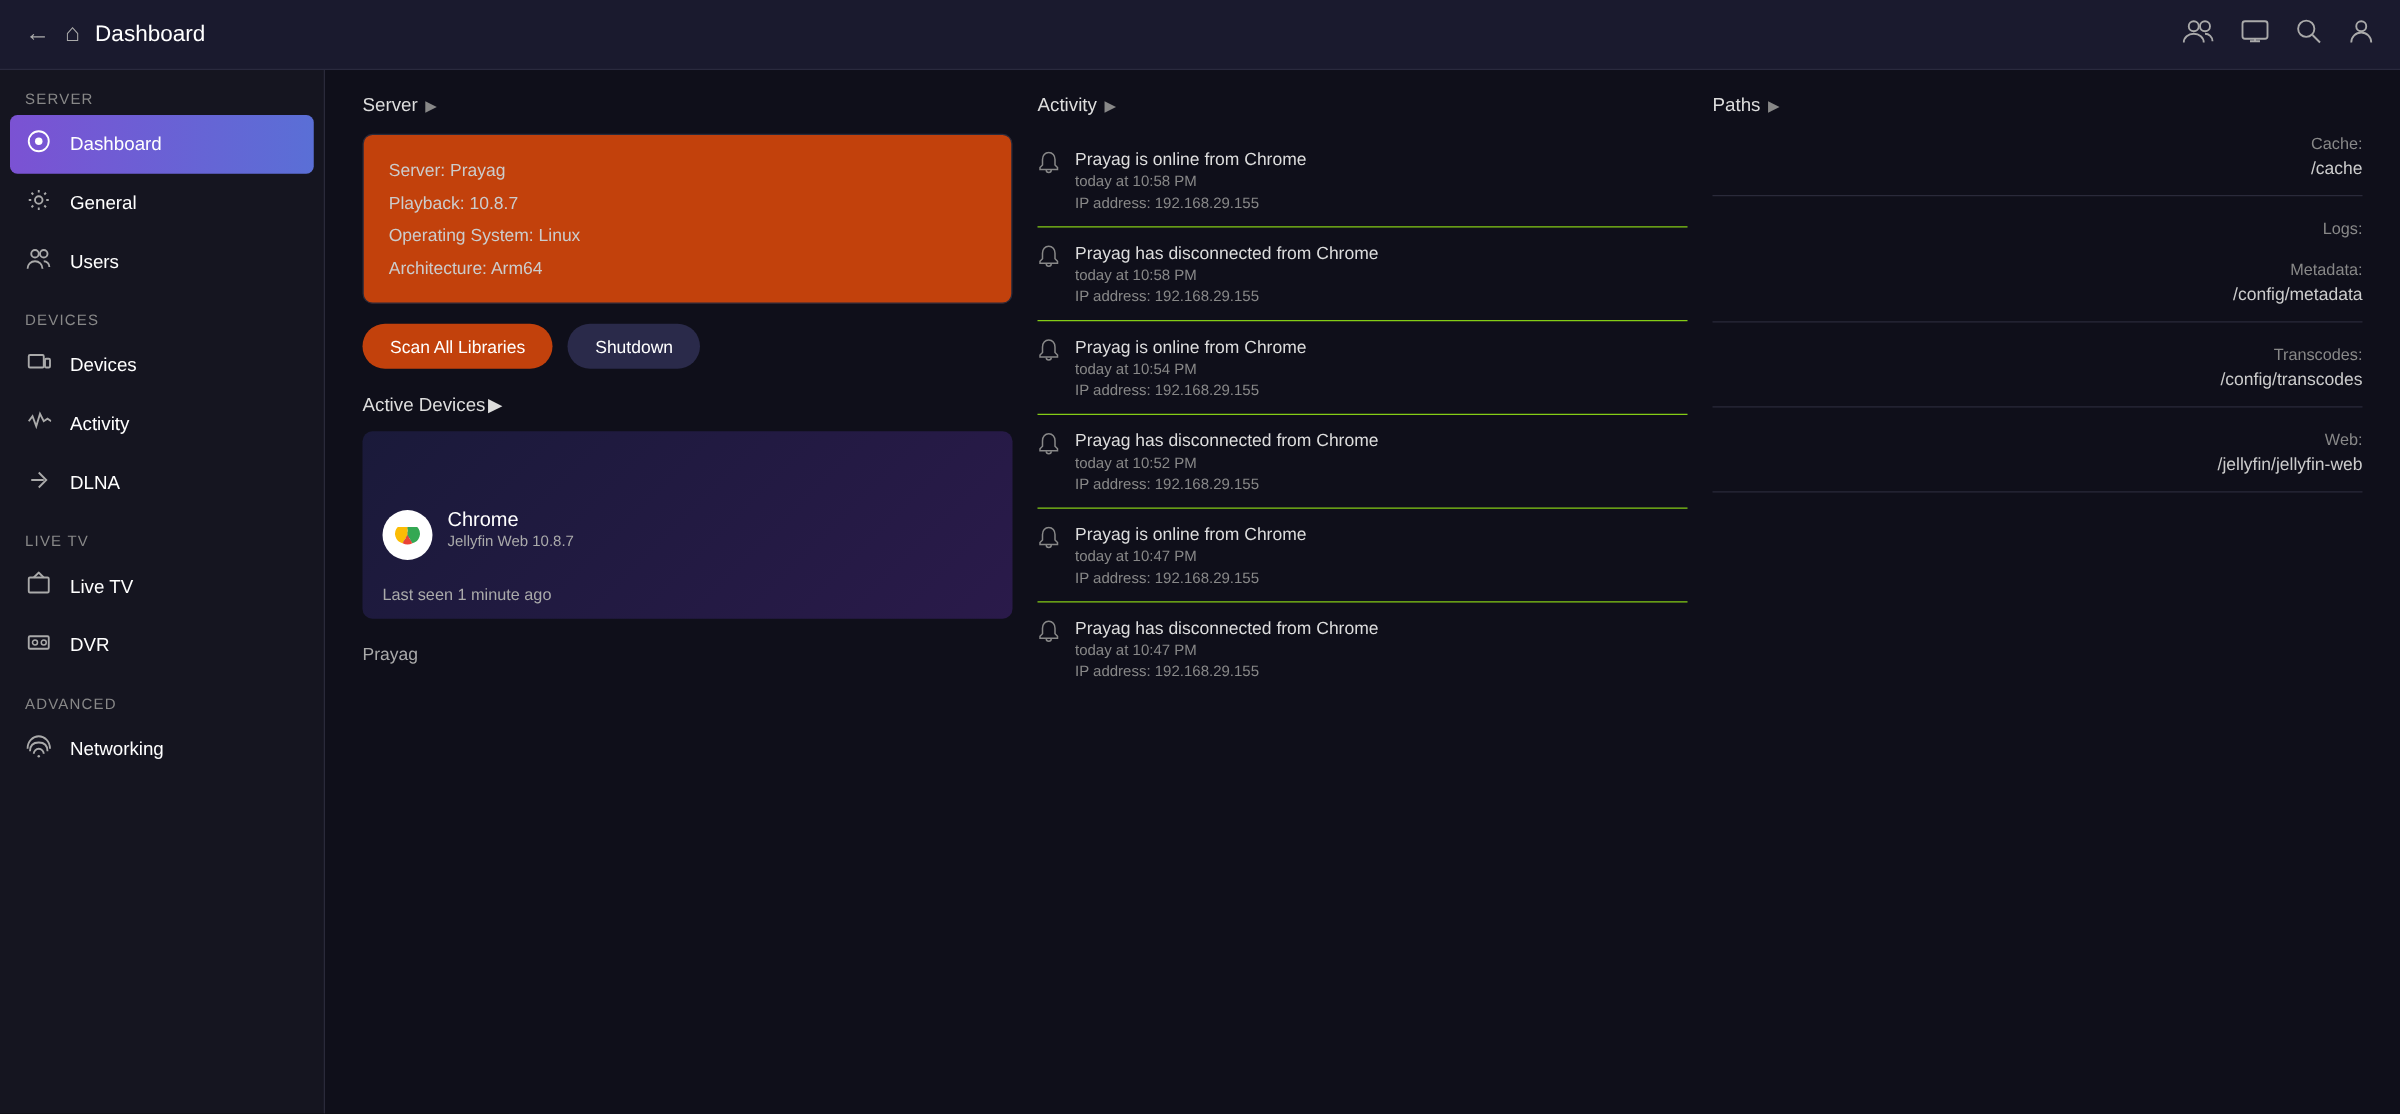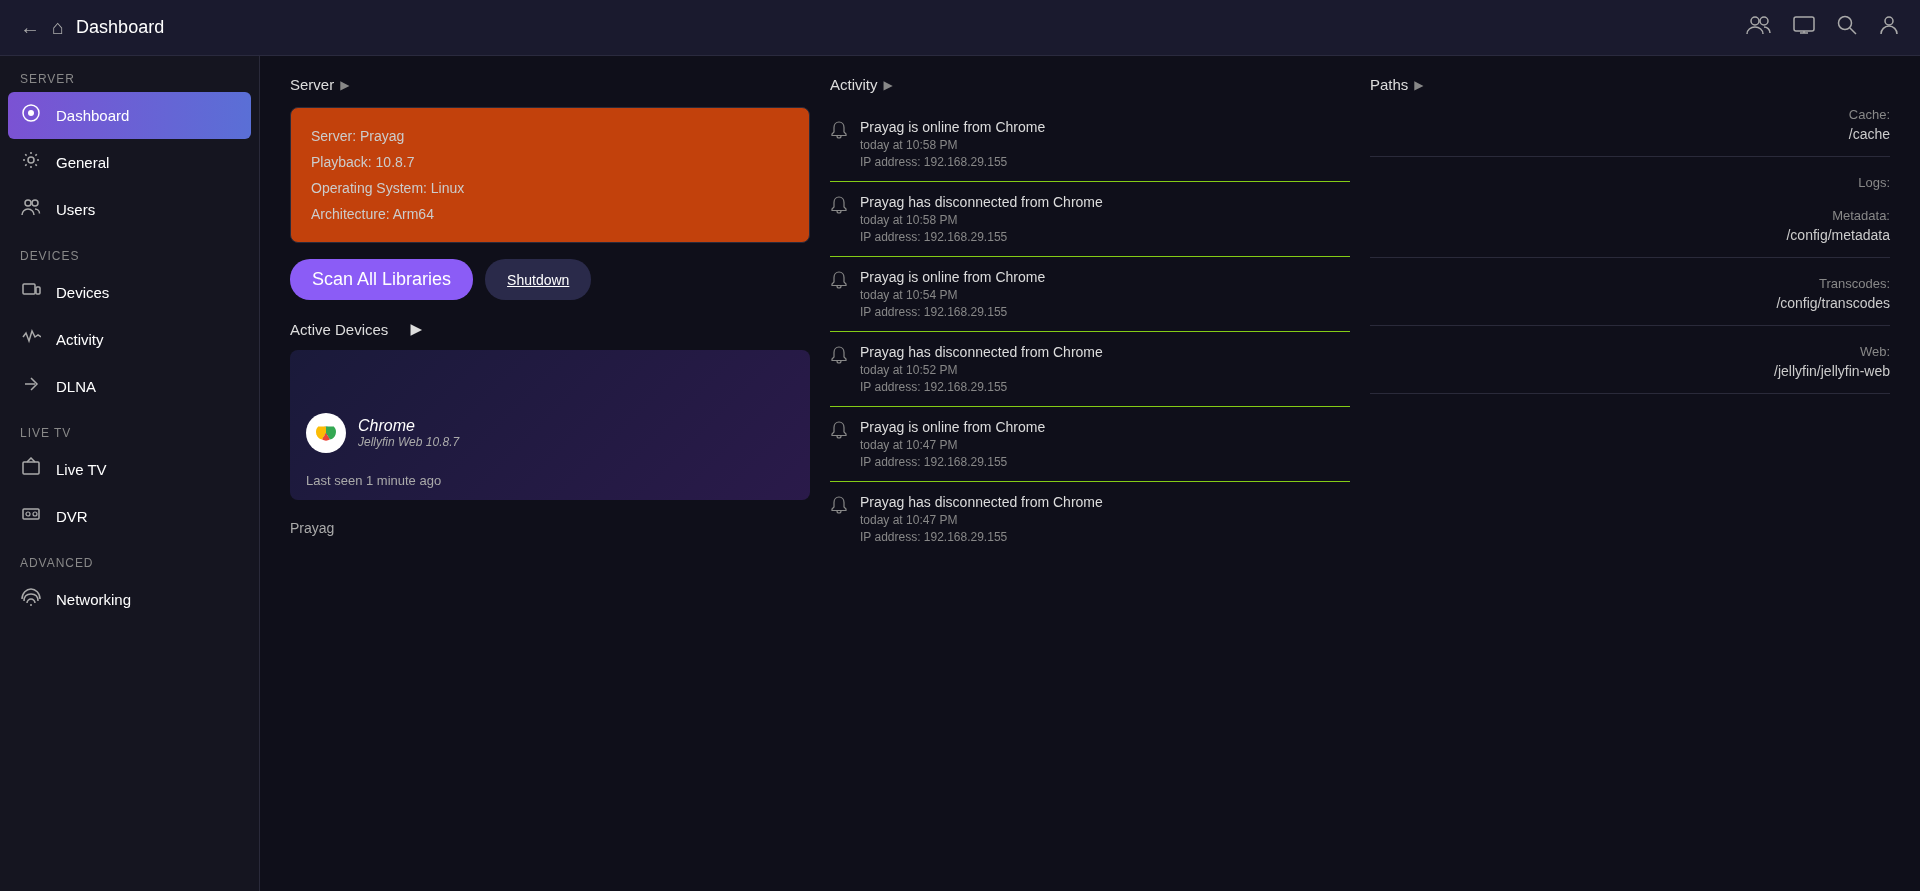--- a/index.html
+++ b/index.html
@@ -147,68 +147,66 @@
       margin-bottom: 10px;
     }
     .server-info-line:last-child { margin-bottom: 0; }
 
     .server-buttons {
       display: flex;
       gap: 12px;
       margin-bottom: 20px;
     }
     .btn-scan {
-      background: #8b5cf6;
+      background: #c2410c;
       color: #fff;
       border: none;
       border-radius: 20px;
       padding: 10px 22px;
-      font-size: 18px;
+      font-size: 14px;
       cursor: pointer;
       font-weight: 500;
     }
     .btn-shutdown {
       background: #2a2a4a;
       color: #fff;
       border: none;
       border-radius: 20px;
       padding: 10px 22px;
       font-size: 14px;
       cursor: pointer;
       font-weight: 500;
-      text-decoration: underline;
     }
 
     .active-devices-header {
       font-size: 15px;
       color: #ddd;
       margin-bottom: 12px;
       display: flex;
       align-items: center;
-      gap: 22px;
+      gap: 2px;
     }
 
     .device-card {
       background: linear-gradient(135deg, #1a1a3a, #2a1a4a);
       border-radius: 8px;
       padding: 0;
       overflow: hidden;
       position: relative;
       cursor: pointer;
       min-height: 150px;
       display: flex;
       flex-direction: column;
       justify-content: flex-end;
     }
     .device-card-top {
       display: flex;
-      align-items: center;
+      align-items: flex-start;
       gap: 12px;
       padding: 16px 16px 12px;
-      font-style: italic;
     }
     .device-logo {
       width: 40px;
       height: 40px;
       background: #fff;
       border-radius: 50%;
       display: flex;
       align-items: center;
       justify-content: center;
       flex-shrink: 0;

